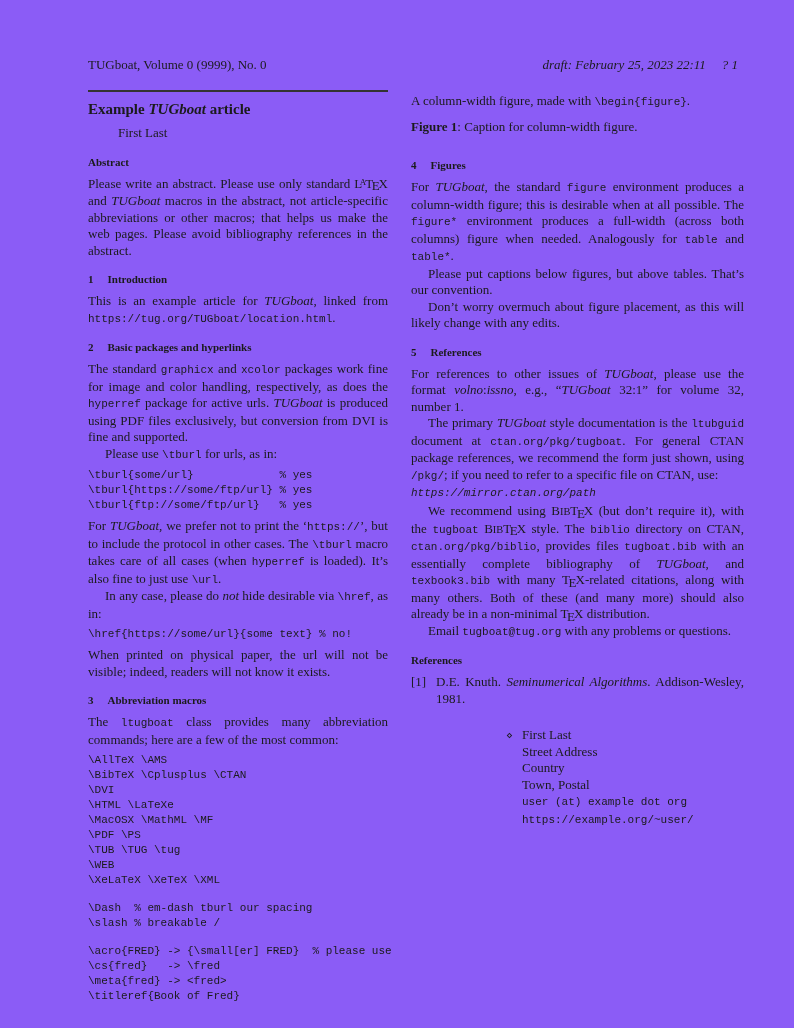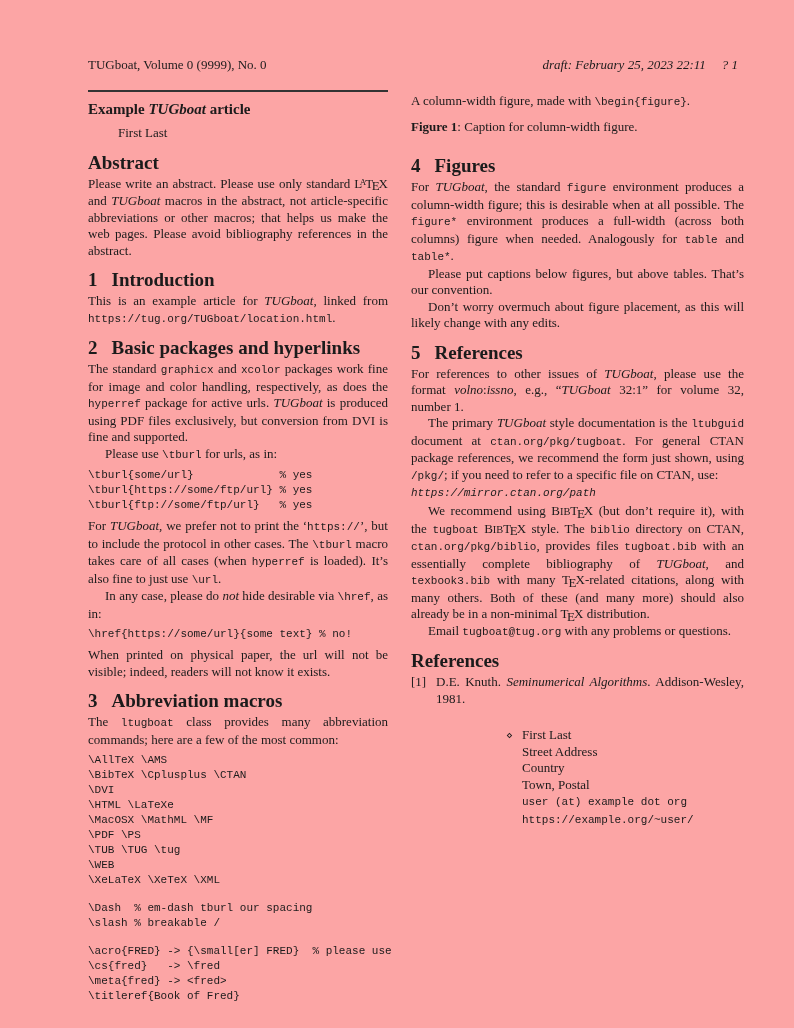--- a/index.html
+++ b/index.html
@@ -1,31 +1,31 @@
 <!DOCTYPE html>
 <html><head>
 <meta charset="utf-8">
 <style>
   html,body{margin:0;padding:0;background:#e8e8e8;}
   .page{
-    position:relative;width:794px;height:1028px;background:#fca5a5;
+    position:relative;width:794px;height:1028px;background:#8b5cf6;
     color:#1b1b1b;font-family:"Liberation Serif",serif;
     font-size:13px;line-height:16.5px;overflow:hidden;
   }
   .pheader{position:absolute;top:57px;left:88px;right:56px;display:flex;justify-content:space-between;}
   .pheader .hright{font-style:italic;display:flex;gap:16px;}
   .content{position:absolute;top:84px;left:88px;right:56px;display:flex;gap:23px;align-items:flex-start;}
   .col{display:block;}
   .col.cleft{width:300px;flex:none;}
   .col.cright{width:333px;flex:none;padding-top:9px;}
 
   .title-rule{border:none;border-top:2px solid #333;margin:6px 0 0 0;height:0;}
   .title{font-size:15px;font-weight:bold;margin-top:8px;line-height:19px;}
   .author{margin-top:6px;padding-left:30px;}
-  .heading{font-weight:bold;font-size:19px;margin-top:12px;margin-bottom:5px;display:flex;line-height:17px;align-items:center;}
+  .heading{font-weight:bold;font-size:11px;margin-top:12px;margin-bottom:5px;display:flex;line-height:17px;align-items:center;}
   .h-num{margin-right:14px;}
   .h-num:empty{display:none;margin:0;}
   .para{margin:0;text-align:justify;}
   .para.indent{text-indent:17px;}
   .caption{text-align:left;margin:8px 0 22px 0;}
   .code{font-family:"Liberation Mono",monospace;font-size:11px;line-height:15px;margin:5px 0;white-space:pre;}
   .code.gap{margin-top:13px;}
   .code.tti{font-style:italic;margin:2px 0;}
   .ref{display:flex;margin-top:3px;}
   .ref-marker{width:25px;flex:none;}

